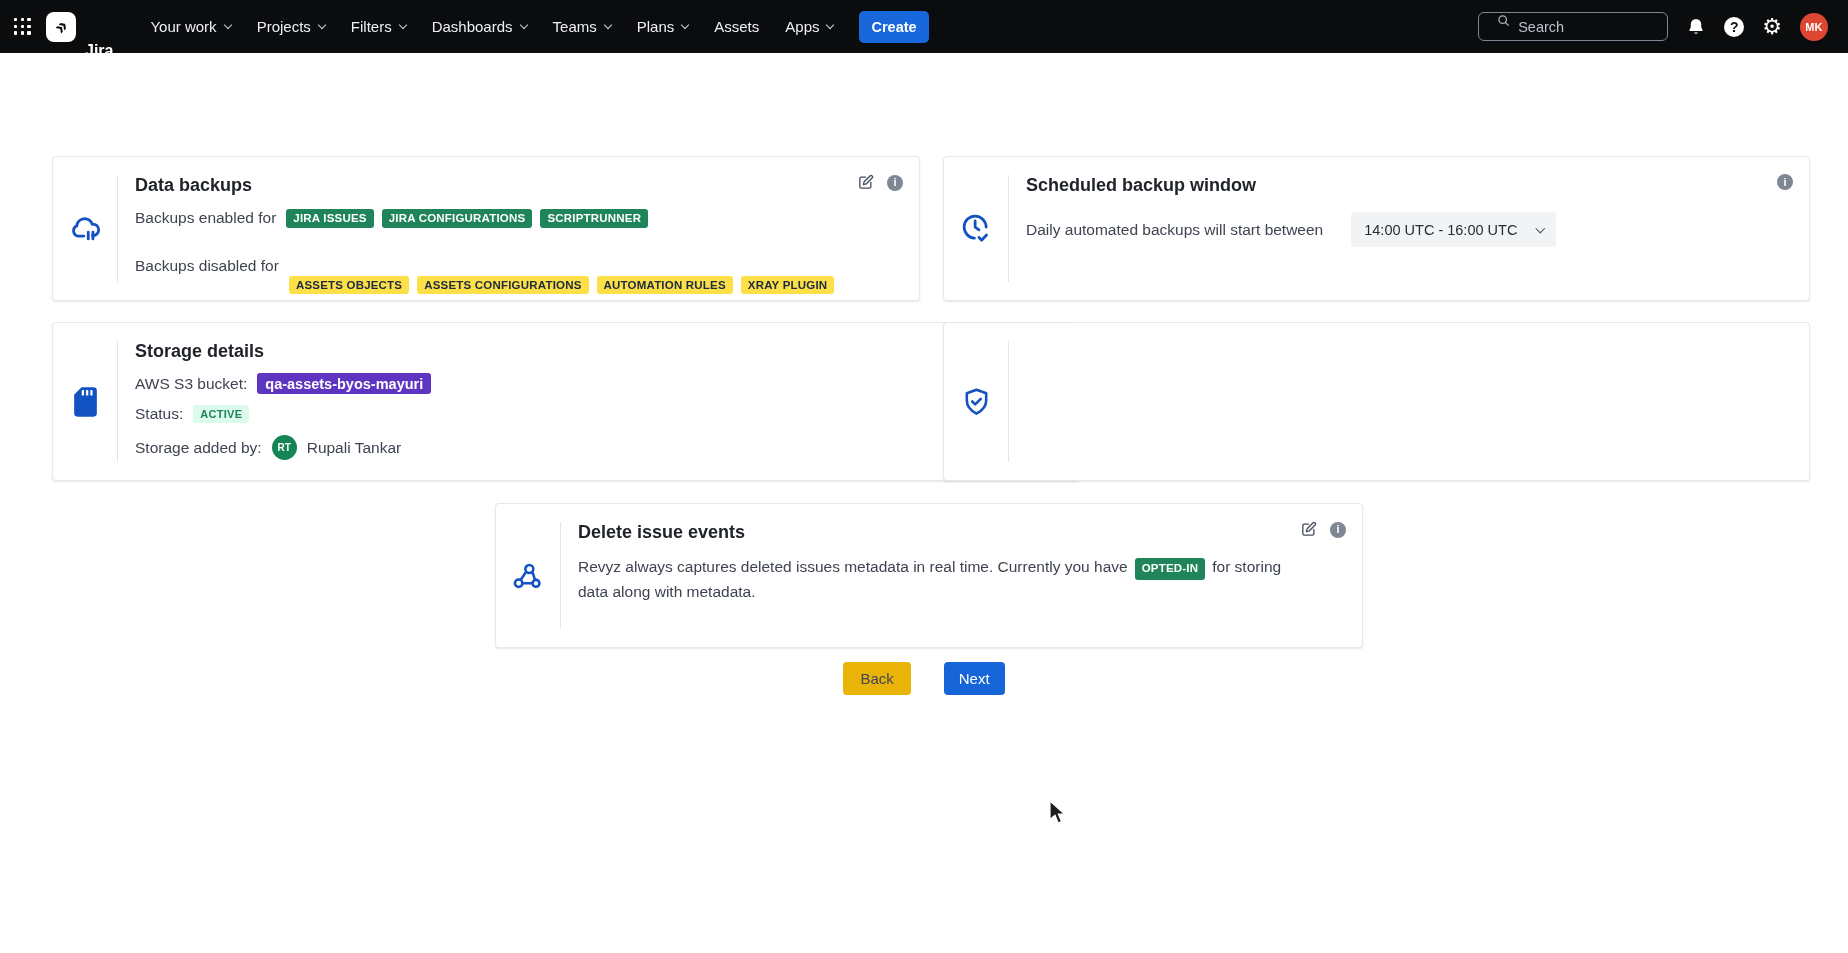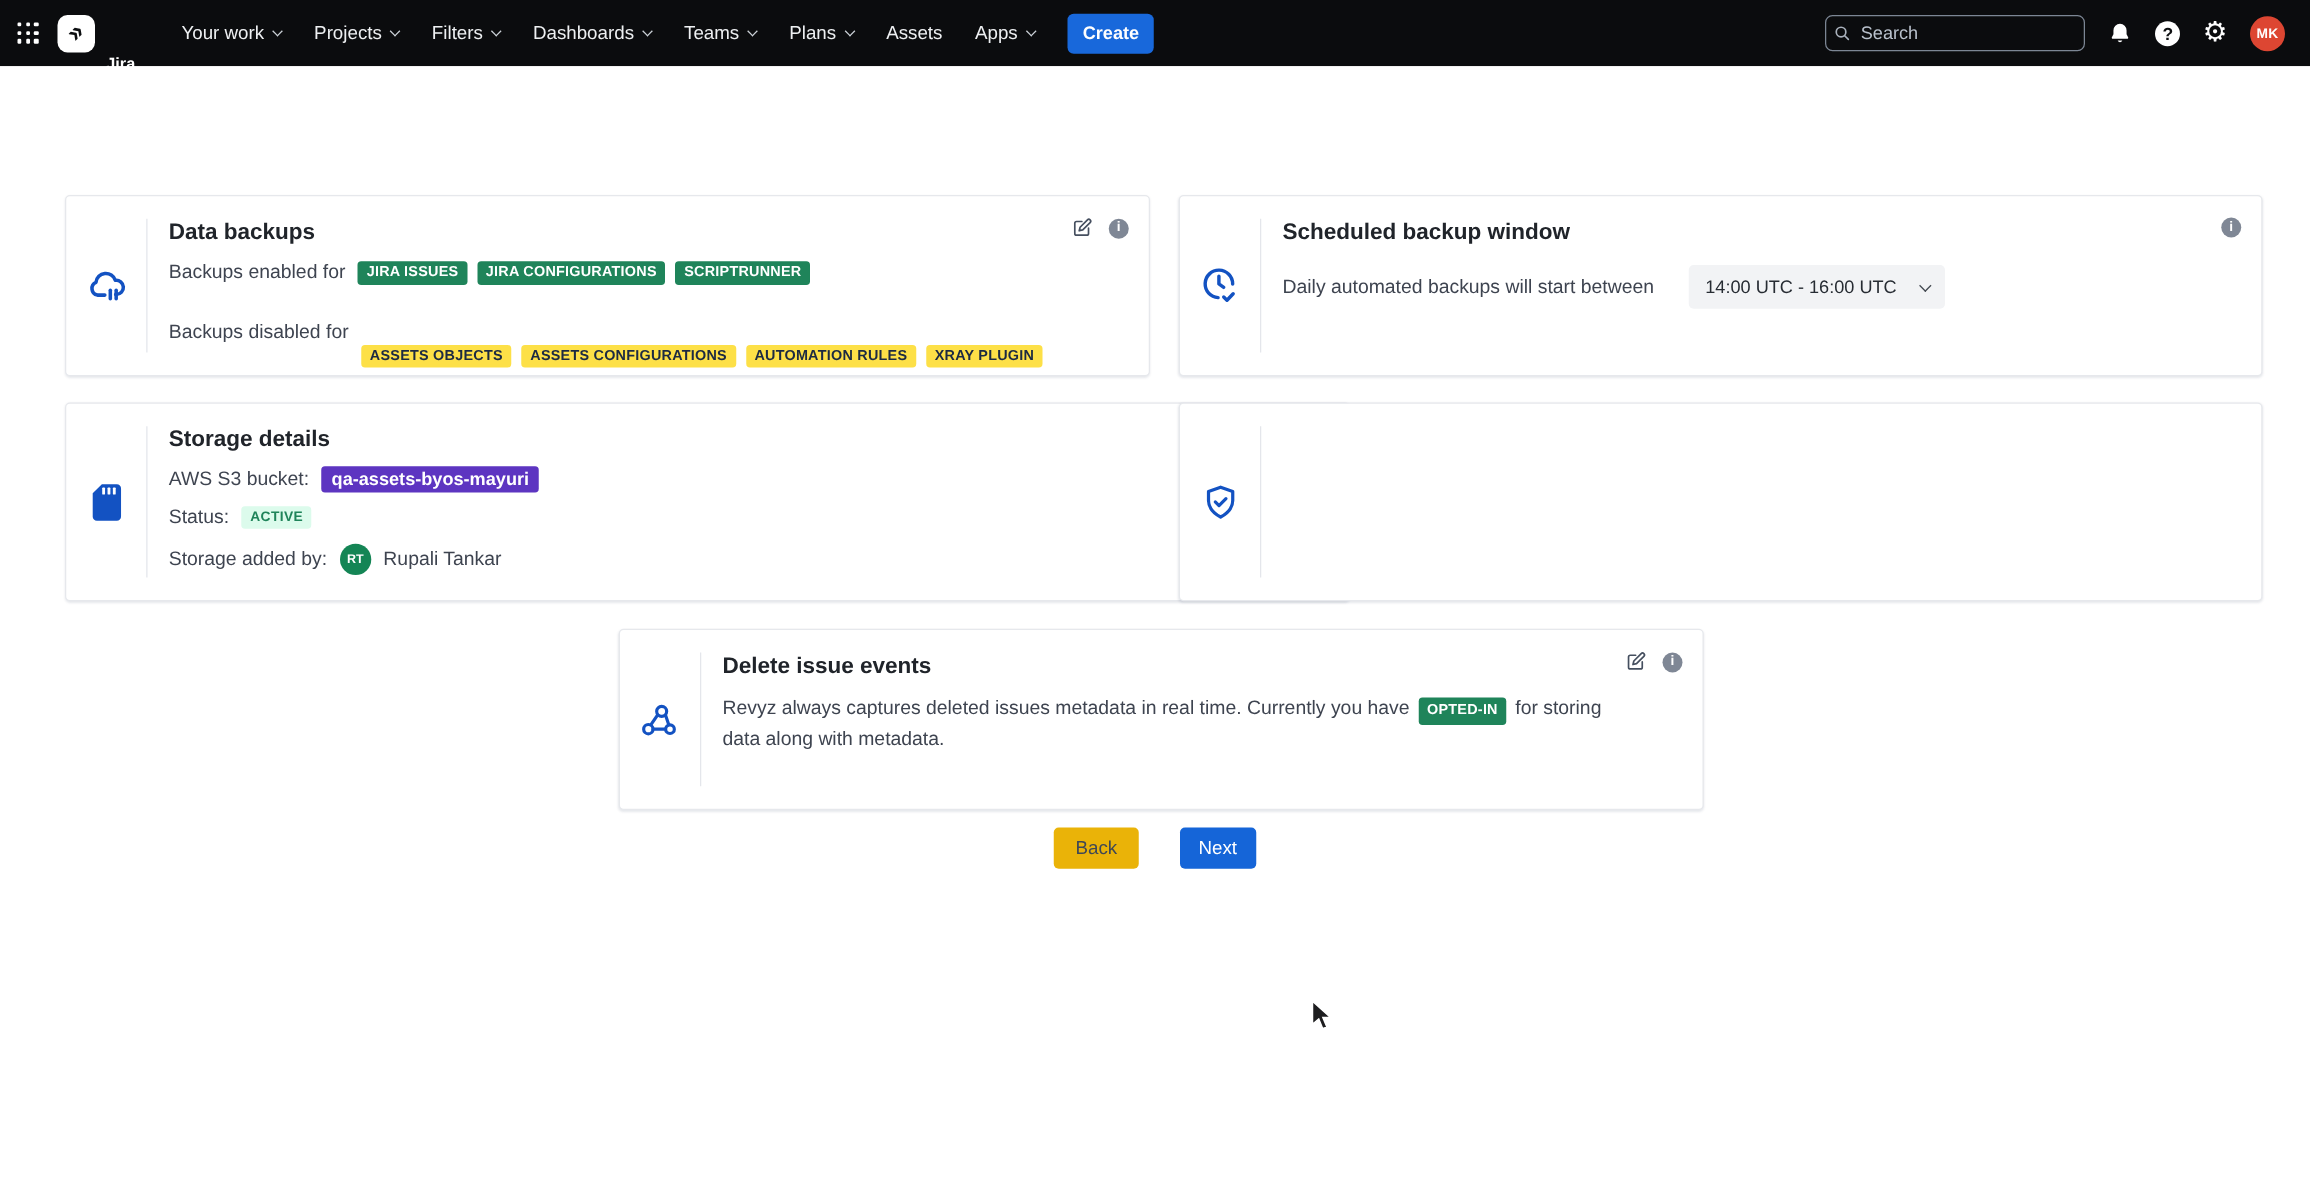--- a/index.html
+++ b/index.html
@@ -10,32 +10,32 @@
   .topnav { height:53px; background:#0b0c0e; display:flex; align-items:center;
     padding:0 20px 0 14px; color:#eef0f2; }
   .grid-icon { width:17px; height:17px; display:grid; grid-template-columns:repeat(3,1fr);
     gap:3px; margin-right:15px; cursor:pointer; flex:0 0 auto; }
   .grid-icon i { width:3.4px; height:3.4px; background:#fff; border-radius:1px; }
   .logo { display:flex; align-items:center; gap:9px; margin-right:24px; cursor:pointer; }
   .logo-box { width:30px; height:30px; background:#fff; border-radius:8px;
     display:flex; align-items:center; justify-content:center; }
   .logo-mark { transform:rotate(-45deg); font-weight:800; font-size:20px; color:#0c0e10;
     line-height:1; margin-top:-2px; }
-  .brand { font-size:13px; font-weight:700; color:#fff;margin-top:48px; }
+  .brand { font-size:16px; font-weight:700; color:#fff;margin-top:48px; }
   .nav-items { display:flex; align-items:center; }
   .nav-item { display:flex; align-items:center; padding:0 13px; height:53px;
     font-size:15px; cursor:pointer; white-space:nowrap;text-align:center; }
   .chev { width:6px; height:6px; border-right:1.7px solid #cdd3d9; border-bottom:1.7px solid #cdd3d9;
     transform:rotate(45deg); margin-left:8px; margin-top:-4px; }
   .create-btn { margin-left:13px; background:#1868db; color:#fff; border:none;
     border-radius:5px; font-size:14.5px; font-weight:600; padding:8px 12px; cursor:pointer;
     font-family:inherit; }
   .nav-right { margin-left:auto; display:flex; align-items:center; gap:18px; }
-  .search { display:flex; align-items:center; gap:8px; width:208px; height:29px;
-    border:1px solid #7c8694; border-radius:6px; padding:0 6px; }
+  .search { display:flex; gap:8px; width:190px; height:29px;
+    border:1px solid #7c8694; border-radius:6px; padding:0 18px; }
   .search input { background:transparent; border:none; outline:none; color:#d6dbe1;
     font-size:14.5px; width:100%; font-family:inherit; }
   .search input::placeholder { color:#b9c1cc; }
   .nav-glyph { display:flex; align-items:center; justify-content:center; cursor:pointer; }
   .help-circle { width:20px; height:20px; border-radius:50%; background:#fff; color:#0c0e10;
     font-weight:800; font-size:14px; display:flex; align-items:center; justify-content:center; }
   .gear { font-family:"DejaVu Sans",sans-serif; font-size:22px; color:#fff; line-height:1; }
   .avatar { width:28px; height:28px; border-radius:50%; background:#dd4632; color:#fff;
     font-size:11px; font-weight:700; display:flex; align-items:center; justify-content:center;
     cursor:pointer; letter-spacing:.3px; }

